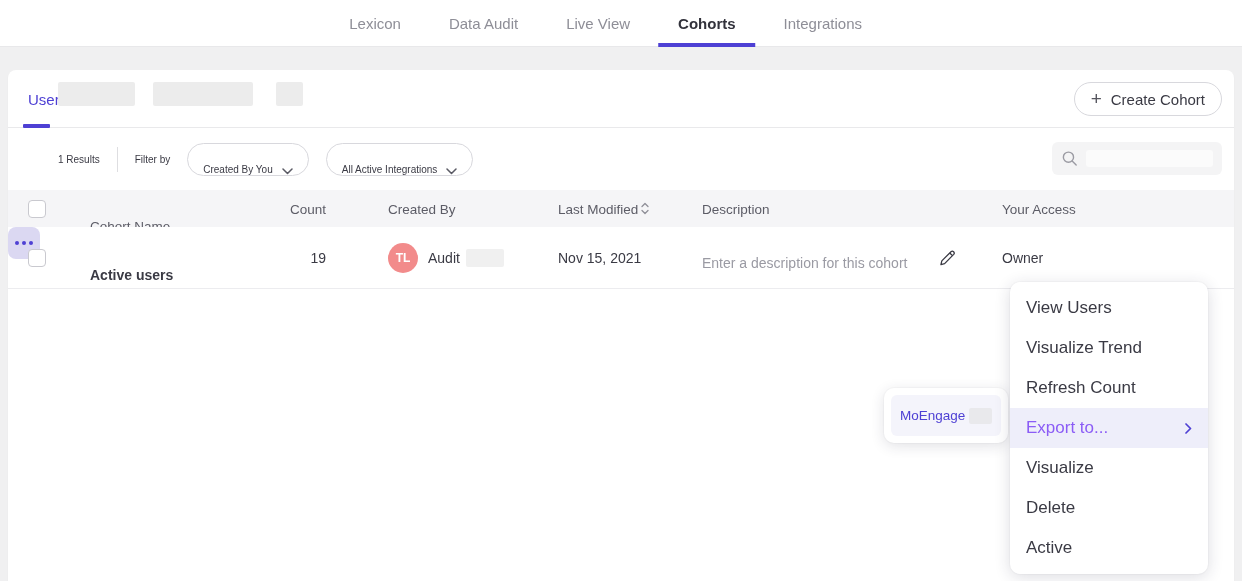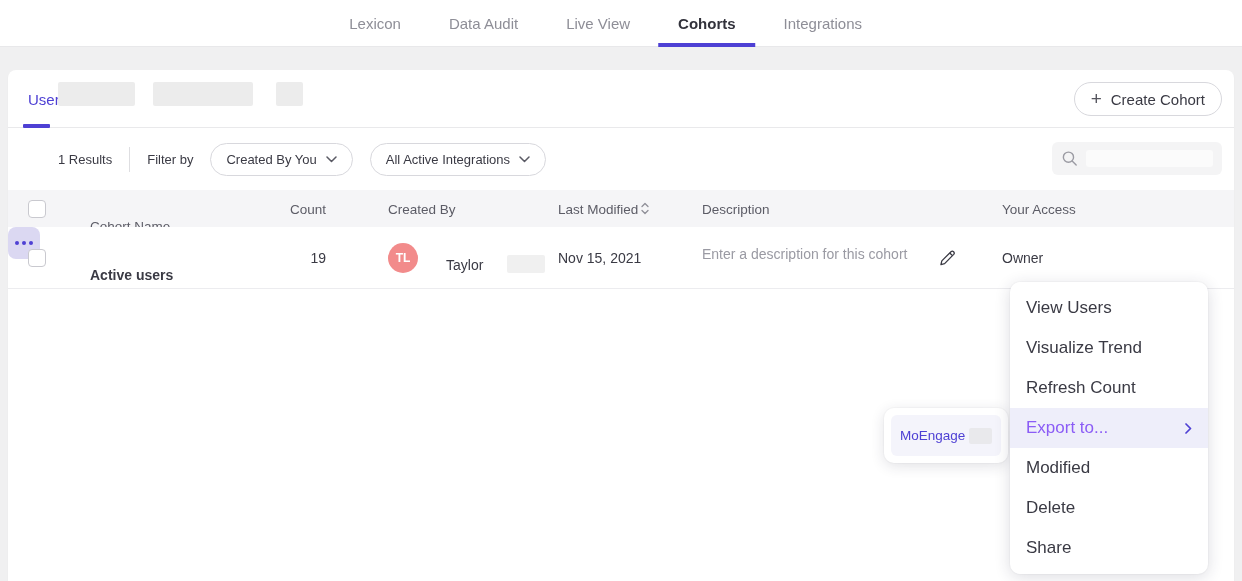--- a/index.html
+++ b/index.html
@@ -31,25 +31,25 @@
     display:flex; gap:10px; }
   .btn-create { position:absolute; right:12px; top:12px; height:34px;
     display:flex; align-items:center; gap:9px; padding:0 16px;
     background:#fff; border:1px solid #d8d8dd; border-radius:17px;
     font-size:15px; color:#3a3a44; cursor:pointer;
     font-family:"Liberation Sans", sans-serif; }
   .btn-create .plus { font-size:19px; color:#55555e; line-height:1; margin-top:-2px; }
 
   
   .filterbar { position:relative; height:62px; display:flex; align-items:center;
-    padding-left:50px; font-size:13px; }
+    padding-left:50px; font-size:10px; }
   .results { color:#3a3a44; }
   .vdivider { width:1px; height:25px; background:#dedee1; margin:0 17px; }
   .filterby { margin-right:17px; }
-  .pill { height:33px; display:flex; align-items:center; gap:9px;
+  .pill { height:33px; display:flex; align-items:flex-end; gap:9px;
     padding:0 15px; border:1px solid #d8d8dd; border-radius:17px;
     background:#fff; cursor:pointer; color:#3a3a44; }
   .pill + .pill { margin-left:17px; }
   .search { position:absolute; right:12px; top:14px; width:170px; height:33px;
     background:#f4f4f5; border-radius:6px; display:flex; align-items:center;
     padding:0 9px; cursor:text; }
   .search .blob { width:138px; height:17px; background:#fbfbfb;
     border-radius:3px; margin-left:7px; }
 
   
@@ -62,46 +62,46 @@
   .col-creator { left:380px; }
   .col-mod   { left:550px; }
   .col-desc  { left:694px; }
   .col-access{ left:994px; }
   .sort-wrap { display:inline-flex; align-items:center; gap:2px; }
   .checkbox { width:18px; height:18px; border:1.5px solid #c9c9cf;
     border-radius:4px; background:#fff; cursor:pointer; }
   .trow { position:relative; height:62px; border-bottom:1px solid #ececef;
     font-size:14px; background:#fff; }
   .cohort-name { font-weight:700; color:#3a3a44; cursor:pointer; }
-  .creator-wrap { display:flex; align-items:flex-end; gap:28px; }
+  .creator-wrap { display:flex; align-items:center; gap:10px; }
   .avatar { width:30px; height:30px; border-radius:50%; background:#f28b8b;
     color:#fff; font-size:12px; font-weight:700; display:flex;
     align-items:center; justify-content:center; }
-  .desc-wrap { display:flex; align-items:flex-start; gap:16px; cursor:pointer; }
+  .desc-wrap { display:flex; align-items:flex-end; gap:16px; cursor:pointer; }
   .placeholder { color:#9a9aa3; }
   .pencil-btn { background:none; border:none; cursor:pointer; padding:2px;
     display:flex; margin-left:12px; }
   .ellipsis-btn { left:1168px; width:32px; height:32px; background:#dbd8f2;
     border:none; border-radius:8px; cursor:pointer; display:flex;
     align-items:center; justify-content:center; gap:2.5px; }
   .ellipsis-btn i { width:4.5px; height:4.5px; border-radius:50%;
     background:#4e40d4; display:block; }
 
   
   .menu { position:absolute; left:1010px; top:282px; width:198px;
     background:#fff; border-radius:10px; padding:6px 0;
     box-shadow:0 3px 16px rgba(40,40,70,.16), 0 0 0 1px rgba(0,0,0,.02);
     z-index:10; }
   .menu-item { height:40px; display:flex; align-items:center;
     padding:0 16px; font-size:17px; color:#3a3a44; cursor:pointer; }
   .menu-item.highlight { background:#eeeefa; color:#8b5cf6;
     justify-content:space-between; }
 
   
-  .submenu { position:absolute; left:884px; top:408px; width:124px;
+  .submenu { position:absolute; left:884px; top:388px; width:124px;
     background:#fff; border-radius:10px; padding:7px;
     box-shadow:0 3px 14px rgba(40,40,70,.14), 0 0 0 1px rgba(0,0,0,.02);
     z-index:9;text-align:center; }
   .submenu-item { height:41px; background:#f4f4fb; border-radius:6px;
     display:flex; align-items:center; padding:0 9px; font-size:13.5px;
     color:#4e40d4; cursor:pointer; }
   .submenu-item .redacted { width:32px; height:16px; background:#e9e9ec;
     margin-left:4px; }
 
   svg { display:block; }
@@ -181,21 +181,21 @@
 
   <div class="trow">
     <div class="col-check">
         <div class="checkbox"></div>
       </div>
     <div class="col-name cohort-name">Active users</div>
     <div class="col-count">19</div>
     <div class="col-creator">
       <div class="creator-wrap">
         <div class="avatar">TL</div>
-        <span>Taylor</span>
+        <span>Audit</span>
         <span class="redacted" style="width:38px;height:18px;margin-left:-4px;background:#f0f0f0;"></span>
       </div>
     </div>
     <div class="col-mod">Nov 15, 2021</div>
     <div class="col-desc">
       <div class="desc-wrap">
         <span class="placeholder">Enter a description for this cohort</span>
         <button class="pencil-btn">
           <svg width="21" height="21" viewBox="0 0 24 24">
             <path d="M4.5 19.5l1-4.2L16 4.8a2.2 2.2 0 0 1 3.1 3.1L8.7 18.4l-4.2 1.1z" fill="none" stroke="#3a3a44" stroke-width="1.5" stroke-linejoin="round"></path>
@@ -223,16 +223,16 @@
 <div class="menu">
   <div class="menu-item">View Users</div>
   <div class="menu-item">Visualize Trend</div>
   <div class="menu-item">Refresh Count</div>
   <div class="menu-item highlight">
     <span>Export to...</span>
     <svg width="7" height="11" viewBox="0 0 7 11">
       <polyline points="1,1 5.5,5.5 1,10" fill="none" stroke="#4e40d4" stroke-width="1.7" stroke-linecap="round" stroke-linejoin="round"></polyline>
     </svg>
   </div>
-  <div class="menu-item">Modified</div>
+  <div class="menu-item">Visualize</div>
   <div class="menu-item">Delete</div>
-  <div class="menu-item">Share</div>
+  <div class="menu-item">Active</div>
 </div>
 
 </body></html>

